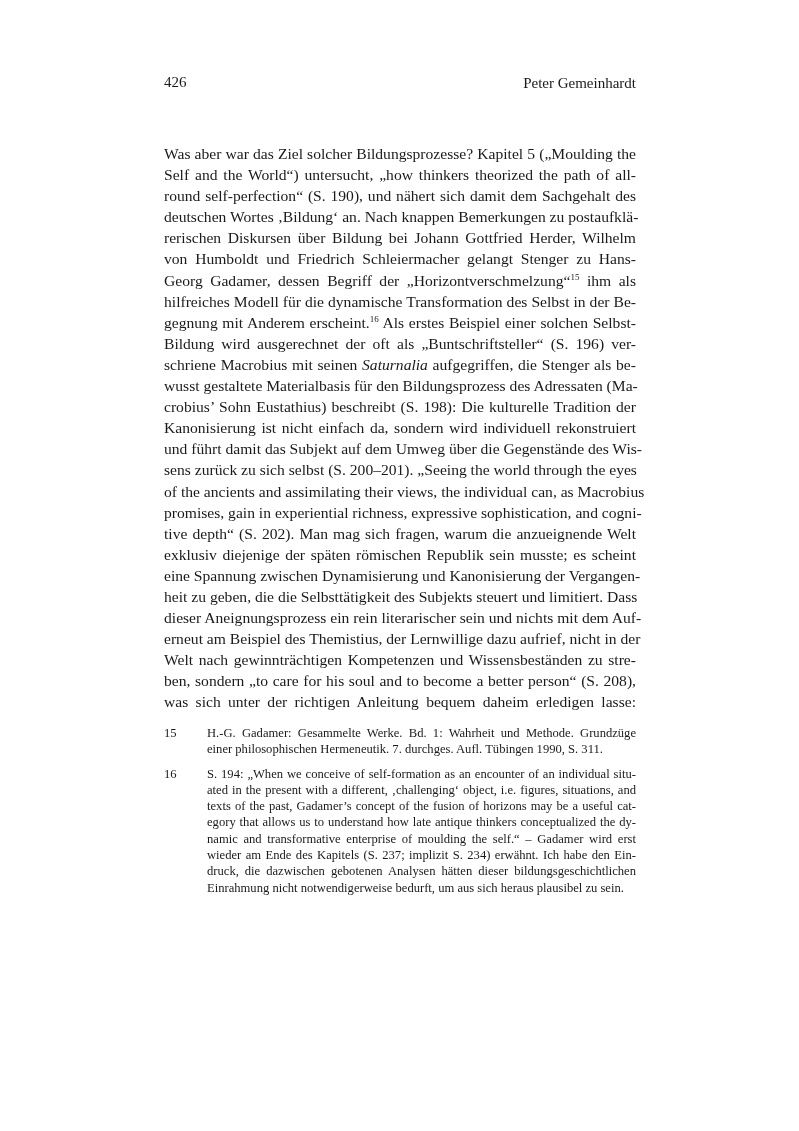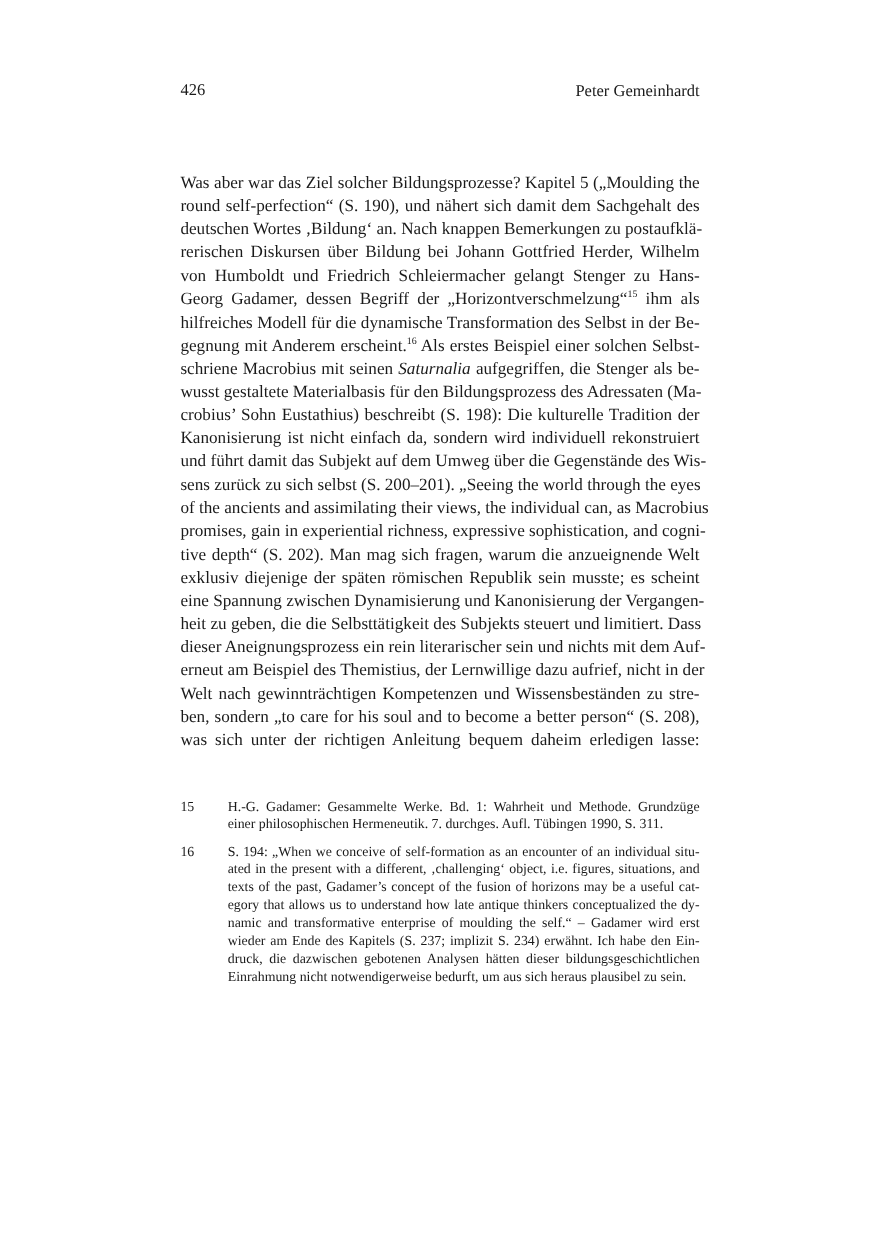--- a/index.html
+++ b/index.html
@@ -30,21 +30,21 @@
     }
     .running-title {
       position: absolute;
       left: 0;
       right: 0;
       top: 1px;
       text-align: right;
     }
     .body-text {
       position: absolute;
-      top: 156px;
+      top: 143px;
       left: 164px;
       width: 472px;
       font-size: 15.6px;
       line-height: 21.1px;
     }
     .line {
       display: block;
       white-space: nowrap;
       text-align: justify;
       text-align-last: justify;
@@ -91,27 +91,29 @@
 </head>
 <body>
 
 <div class="running-head">
   <span class="page-number">426</span>
   <span class="running-title">Peter Gemeinhardt</span>
 </div>
 
 <div class="body-text">
   <span class="line">Was aber war das Ziel solcher Bildungsprozesse? Kapitel 5 („Moulding the</span>
+  <span class="line">Self and the World“) untersucht, „how thinkers theorized the path of all-</span>
   <span class="line">round self-perfection“ (S. 190), und nähert sich damit dem Sachgehalt des</span>
   <span class="line">deutschen Wortes ‚Bildung‘ an. Nach knappen Bemerkungen zu postaufklä-</span>
   <span class="line">rerischen Diskursen über Bildung bei Johann Gottfried Herder, Wilhelm</span>
   <span class="line">von Humboldt und Friedrich Schleiermacher gelangt Stenger zu Hans-</span>
   <span class="line"><span>Georg Gadamer, dessen Begriff der „Horizontverschmelzung“</span><sup>15</sup><span> ihm als</span></span>
   <span class="line">hilfreiches Modell für die dynamische Transformation des Selbst in der Be-</span>
   <span class="line"><span>gegnung mit Anderem erscheint.</span><sup>16</sup><span> Als erstes Beispiel einer solchen Selbst-</span></span>
+  <span class="line">Bildung wird ausgerechnet der oft als „Buntschriftsteller“ (S. 196) ver-</span>
   <span class="line"><span>schriene Macrobius mit seinen </span><em>Saturnalia</em><span> aufgegriffen, die Stenger als be-</span></span>
   <span class="line">wusst gestaltete Materialbasis für den Bildungsprozess des Adressaten (Ma-</span>
   <span class="line">crobius’ Sohn Eustathius) beschreibt (S. 198): Die kulturelle Tradition der</span>
   <span class="line">Kanonisierung ist nicht einfach da, sondern wird individuell rekonstruiert</span>
   <span class="line">und führt damit das Subjekt auf dem Umweg über die Gegenstände des Wis-</span>
   <span class="line">sens zurück zu sich selbst (S. 200–201). „Seeing the world through the eyes</span>
   <span class="line">of the ancients and assimilating their views, the individual can, as Macrobius</span>
   <span class="line">promises, gain in experiential richness, expressive sophistication, and cogni-</span>
   <span class="line">tive depth“ (S. 202). Man mag sich fragen, warum die anzueignende Welt</span>
   <span class="line">exklusiv diejenige der späten römischen Republik sein musste; es scheint</span>

